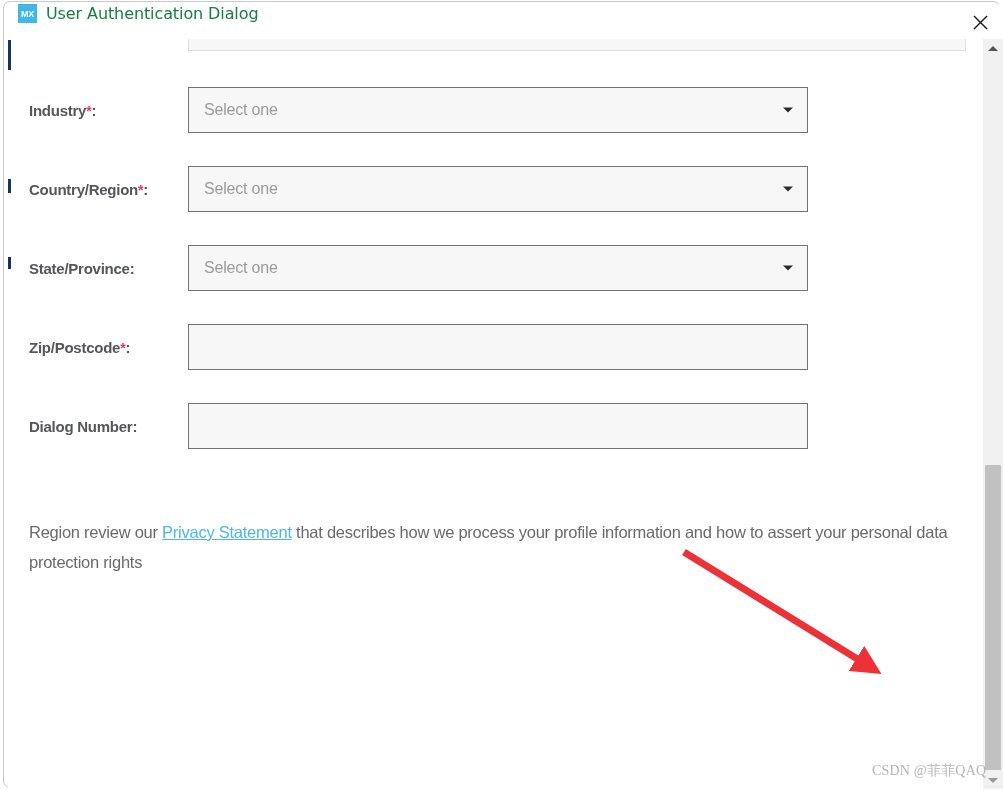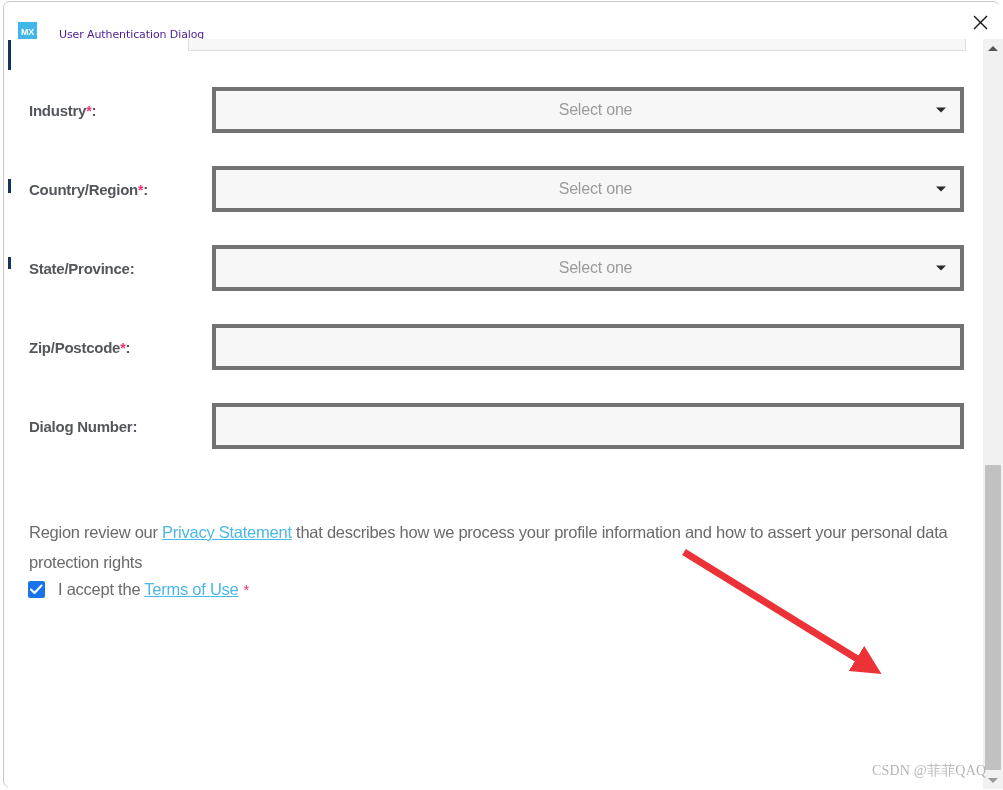--- a/index.html
+++ b/index.html
@@ -35,42 +35,42 @@
   .titlebar {
     position: absolute;
     left: 4px;
     top: 2px;
     width: 995px;
     height: 37px;
     background: #ffffff;
     border-top-left-radius: 7px;
     border-top-right-radius: 7px;
     display: flex;
-    align-items: flex-end;
+    align-items: flex-start;
   }
 
   .app-icon {
     width: 19px;
     height: 19px;
     margin-left: 10px;
     background: #3fb7e8;
     color: #ffffff;
     font-size: 9px;
     font-weight: bold;
     letter-spacing: -0.3px;
     display: flex;
     align-items: center;
     justify-content: center;
     font-family: "Liberation Sans", sans-serif;
   }
 
   .title-text {
-    margin-left: 22px;
-    font-size: 11px;
-    color: #4c1d95;
+    margin-left: 9px;
+    font-size: 16px;
+    color: #15803d;
     font-family: "DejaVu Sans", sans-serif;
     font-weight: 400;
     letter-spacing: -0.1px;
   }
 
   .close-btn {
     position: absolute;
     right: 0px;
     top: 0px;
     width: 46px;
@@ -124,21 +124,20 @@
     border: 1px solid #dedede;
   }
 
   .field-row {
     position: absolute;
     left: 0;
     width: 975px;
     height: 46px;
     display: flex;
     align-items: center;
-    gap: 24px;
   }
 
   .field-label {
     width: 180px;
     padding-left: 21px;
     font-size: 15px;
     font-weight: bold;
     color: #53565a;
     font-family: "Liberation Sans", sans-serif;
     letter-spacing: -0.25px;
@@ -146,27 +145,26 @@
   }
 
   .req {
     color: #ee2e7b;
     font-weight: bold;
     font-size: 14px;
   }
 
   .field-control {
     position: relative;
-    width: 752px;
+    width: 620px;
     height: 46px;
     background: #f7f7f7;
-    border: 4px solid #737373;
-    display: flex;
-    align-items: center;
-    justify-content: center;
+    border: 1px solid #737373;
+    display: flex;
+    align-items: center;
   }
 
   .field-placeholder {
     padding-left: 15px;
     font-size: 16px;
     color: #9b9b9b;
     font-family: "Liberation Sans", sans-serif;
     letter-spacing: -0.2px;
   }
 
@@ -392,28 +390,20 @@
 
         <div class="field-row" style="top:364px;">
           <div class="field-label"><span>Dialog Number</span><span>:</span></div>
           <div class="field-control">
             <span class="field-placeholder"></span>
           </div>
         </div>
 
         <div class="privacy"><span>Region review our </span><span class="link">Privacy Statement</span><span> that describes how we process your profile information and how to assert your personal data protection rights</span></div>
 
-        <div class="accept-row">
-          <div class="checkbox">
-            <svg width="13" height="11" viewBox="0 0 13 11">
-              <polyline points="1,5.5 4.5,9 11.5,1.5" fill="none" stroke="#ffffff" stroke-width="2" stroke-linecap="round" stroke-linejoin="round"></polyline>
-            </svg>
-          </div>
-          <div class="accept-text"><span>I accept the </span><span class="link">Terms of Use</span><span class="accept-star">*</span></div>
-        </div>
 
 
       </div>
 
       <div class="scrollbar">
         <div class="sb-arrow-up">
           <i></i>
         </div>
         <div class="sb-thumb"></div>
         <div class="sb-arrow-down">

